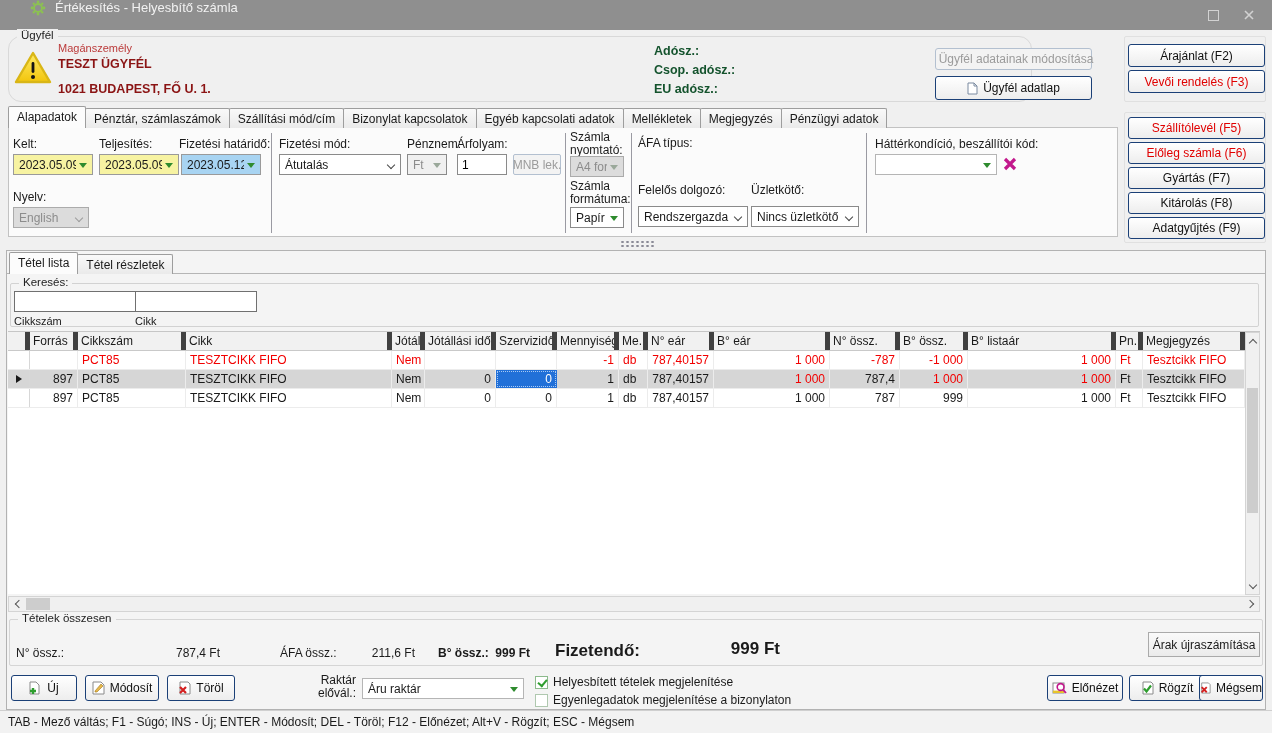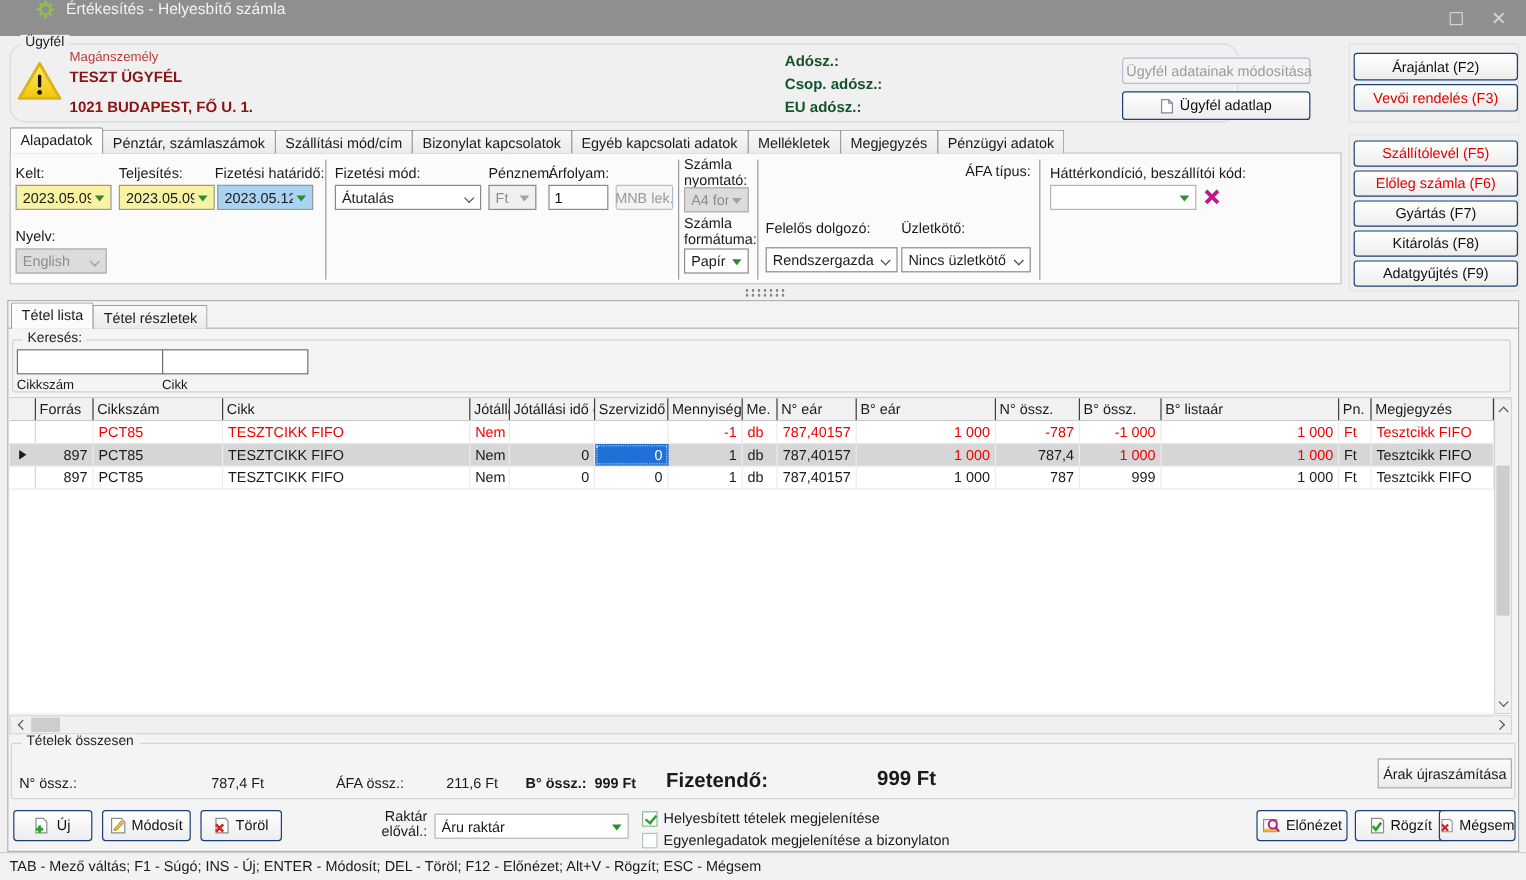--- a/index.html
+++ b/index.html
@@ -70,21 +70,21 @@
   .tabrow { position:absolute; display:flex; align-items:flex-end; }
   .tab {
     padding:3px 8px; border:1px solid #9d9d9d; border-bottom:none;
     background:linear-gradient(#f9f9f9,#eaeaea); font-size:12px; white-space:nowrap;
     border-radius:2px 2px 0 0; margin-right:-1px; height:20px;
   }
   .tab.active { background:#fcfcfc; height:22px; position:relative; z-index:3; }
 
   
   .ghead { display:flex; height:19px; background:#f1f1f1; border-bottom:1px solid #c9c9c9; }
-  .gh { padding:2px 3px; font-size:12px; border-right:1px solid #404040; white-space:nowrap; overflow:hidden; flex:none; }
+  .gh { padding:2px 3px; font-size:12px; border-right:5px solid #404040; white-space:nowrap; overflow:hidden; flex:none; }
   .grow { display:flex; height:19px; border-bottom:1px solid #ececec; background:#fff; }
   .grow.selected { background:#d6d6d6; }
   .gc { padding:2px 4px; font-size:12px; border-right:1px solid #ececec; white-space:nowrap; overflow:hidden; flex:none; }
   .gc.r { text-align:right; }
   .grow.negative .gc { color:#f20000; }
   .gc.redval { color:#f20000; }
   .gc.selcell { background:#2170d8; color:#fff; outline:1px dotted #a9c9f2; outline-offset:-2px; border-right-color:#2170d8; }
   .gmark { width:22px; flex:none; border-right:1px solid #d7d7d7; display:flex; align-items:center; justify-content:center; }
   .marktri { width:0; height:0; border-left:6px solid #1a1a1a; border-top:4px solid transparent; border-bottom:4px solid transparent; }
 
@@ -243,21 +243,21 @@
       <span class="gtri dim"></span>
   </div>
   <div class="flabel wrap" style="left:561px; top:52px; width:62px;">Számla formátuma:</div>
   <div class="combo" style="left:561px; top:79px; width:54px;">
     <span class="ctext">Papír</span>
       <span class="gtri"></span>
   </div>
 
   <div class="vsep" style="left:622px; height:100px;"></div>
 
-  <div class="flabel" style="left:629px; top:8px; width:221px; text-align:right;">ÁFA típus:</div>
+  <div class="flabel" style="left:629px; top:8px; width:221px; text-align:left;">ÁFA típus:</div>
   <div class="flabel" style="left:629px; top:55px;">Felelős dolgozó:</div>
   <div class="combo" style="left:629px; top:78px; width:110px;">
     <span class="ctext">Rendszergazda Ge</span>
       <span class="chev"></span>
   </div>
   <div class="flabel" style="left:742px; top:55px;">Üzletkötő:</div>
   <div class="combo" style="left:742px; top:78px; width:108px;">
     <span class="ctext">Nincs üzletkötő</span>
       <span class="chev"></span>
   </div>

